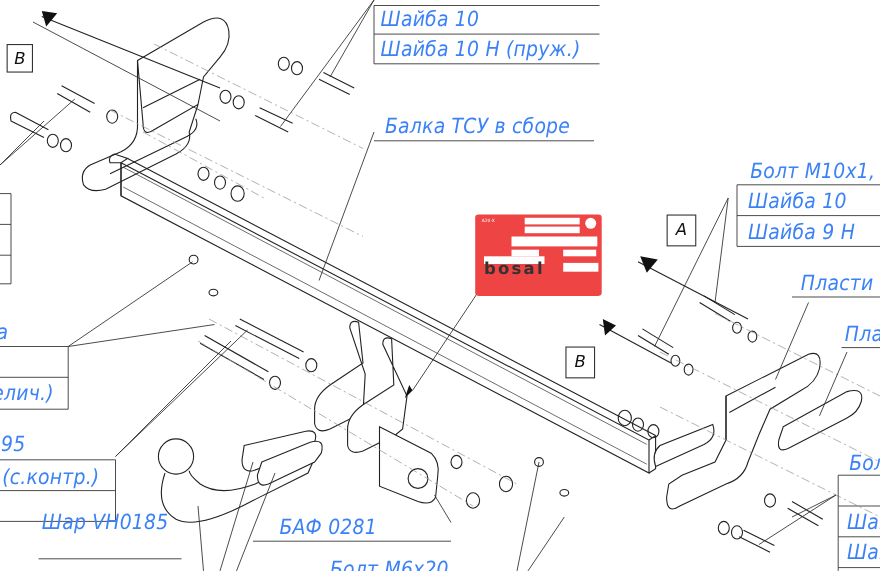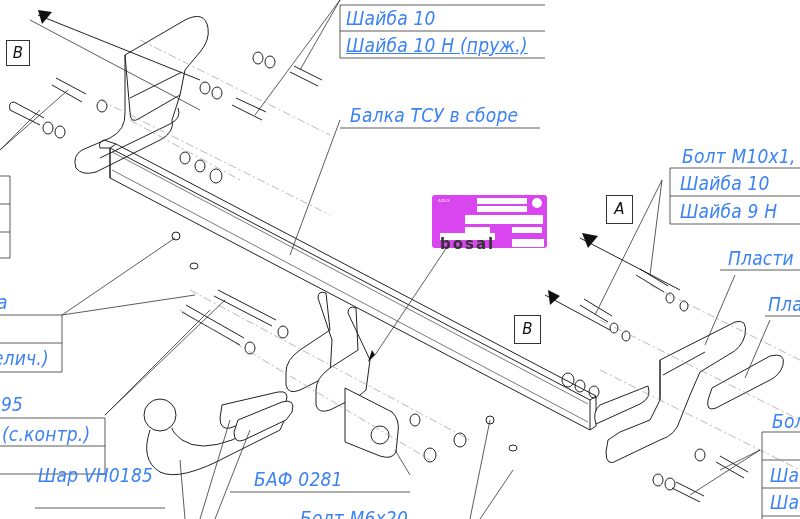--- a/index.html
+++ b/index.html
@@ -1,20 +1,20 @@
 <!DOCTYPE html>
 <html><head>
 <meta charset="utf-8">
 <style>
   html, body { margin:0; padding:0; background:#ffffff; }
   body { width:800px; height:519px; overflow:hidden; position:relative; font-family:"DejaVu Sans", sans-serif; }
   #canvas { position:absolute; left:0; top:0; width:800px; height:519px; }
   .lbl { position:absolute; font-family:"DejaVu Sans Condensed","DejaVu Sans", sans-serif; font-style:italic; font-size:19px; color:#3b82f6; white-space:nowrap; line-height:22px; letter-spacing:0.2px; }
   .box { position:absolute; border:1px solid #333; background:#fff; font-family:"DejaVu Sans", sans-serif; font-style:italic; font-size:15px; text-align:center; color:#111; }
-  .plate { position:absolute; left:432px; top:195px; width:115px; height:53px; background:#d946ef; border-radius:3px; }
+  .plate { position:absolute; left:432px; top:195px; width:115px; height:74px; background:#ef4444; border-radius:3px; }
   .plate .f { position:absolute; background:#fff; }
   .plate .brand { position:absolute; left:8px; top:40px; font-family:"DejaVu Sans", sans-serif; font-weight:bold; font-size:15px; color:#333; letter-spacing:2px; }
   .plate .mini { position:absolute; font-size:4px; color:#fff; }
 </style>
 </head>
 <body>
 
 <div id="canvas">
 <svg width="800" height="519" viewBox="0 0 800 519" xmlns="http://www.w3.org/2000/svg">
   <g fill="none" stroke="#222" stroke-width="1">
@@ -158,21 +158,21 @@
     <path d="M762 432 L800 432 M762 460 L800 460 M762 488 L800 488 M762 516 L800 516 M762 432 L762 519"></path>
   </g>
 </svg>
 </div>
 
 <div class="box" style="left:6px;top:40px;width:22px;height:24px;line-height:24px;"><span>B</span></div>
 <div class="box" style="left:606px;top:195px;width:25px;height:27px;line-height:27px;"><span>A</span></div>
 <div class="box" style="left:514px;top:315px;width:25px;height:27px;line-height:27px;"><span>B</span></div>
 
 <div class="lbl" style="left:346px;top:7px;">Шайба 10</div>
-<div class="lbl" style="left:346px;top:34px;text-decoration:underline;">Шайба 10 Н (пруж.)</div>
+<div class="lbl" style="left:346px;top:34px;">Шайба 10 Н (пруж.)</div>
 <div class="lbl" style="left:350px;top:104px;">Балка ТСУ в сборе</div>
 <div class="lbl" style="left:682px;top:145px;font-style:italic;">Болт М10х1,</div>
 <div class="lbl" style="left:680px;top:172px;">Шайба 10</div>
 <div class="lbl" style="left:680px;top:200px;">Шайба 9 Н</div>
 <div class="lbl" style="left:728px;top:247px;">Пласти</div>
 <div class="lbl" style="left:768px;top:293px;">Пла</div>
 <div class="lbl" style="left:-20px;top:291px;">...а</div>
 <div class="lbl" style="left:-24px;top:347px;">...елич.)</div>
 <div class="lbl" style="left:-16px;top:393px;">...95</div>
 <div class="lbl" style="left:2px;top:423px;">(с.контр.)</div>

